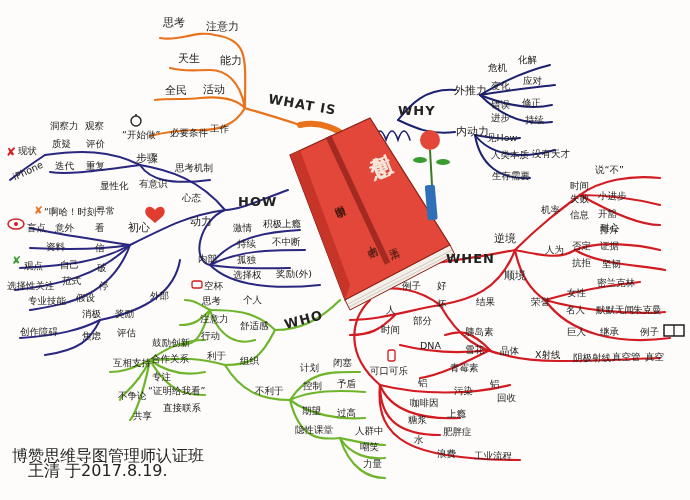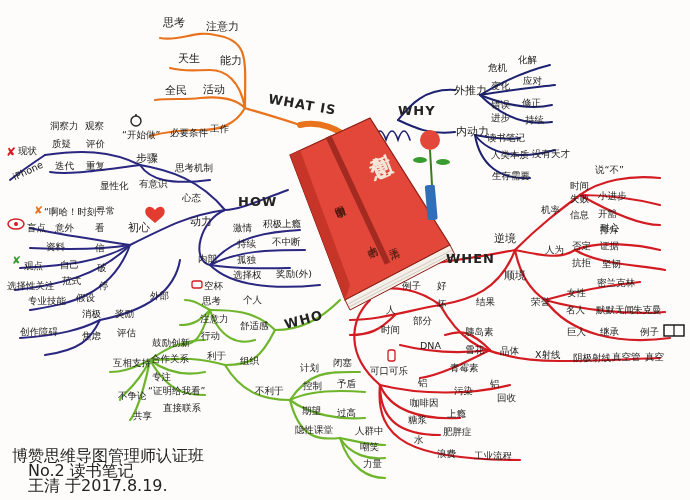--- a/index.html
+++ b/index.html
@@ -191,21 +191,21 @@
 <div class="lbl" style="left:454px;top:85px;">外推力</div>
 <div class="lbl sm" style="left:488px;top:62px;">危机</div>
 <div class="lbl sm" style="left:518px;top:54px;">化解</div>
 <div class="lbl sm" style="left:491px;top:80px;">变化</div>
 <div class="lbl sm" style="left:523px;top:75px;">应对</div>
 <div class="lbl sm" style="left:491px;top:99px;">错误</div>
 <div class="lbl sm" style="left:522px;top:97px;">修正</div>
 <div class="lbl sm" style="left:491px;top:112px;">进步</div>
 <div class="lbl sm" style="left:525px;top:114px;">持续</div>
 <div class="lbl" style="left:456px;top:126px;">内动力</div>
-<div class="lbl sm" style="left:487px;top:132px;">读书笔记</div>
+<div class="lbl sm" style="left:487px;top:132px;">见How</div>
 <div class="lbl sm" style="left:491px;top:149px;">人类本质</div>
 <div class="lbl sm" style="left:532px;top:148px;">没有天才</div>
 <div class="lbl sm" style="left:492px;top:170px;">生存需要</div>
 
 <div class="lbl" style="left:136px;top:153px;">步骤</div>
 <div class="lbl sm" style="left:50px;top:120px;">洞察力</div>
 <div class="lbl sm" style="left:85px;top:120px;">观察</div>
 <div class="lbl sm" style="left:52px;top:138px;">质疑</div>
 <div class="lbl sm" style="left:86px;top:138px;">评价</div>
 <div class="lbl sm" style="left:55px;top:160px;">迭代</div>
@@ -325,15 +325,14 @@
 <div class="lbl sm" style="left:410px;top:397px;">咖啡因</div>
 <div class="lbl sm" style="left:447px;top:408px;">上瘾</div>
 <div class="lbl sm" style="left:408px;top:414px;">糖浆</div>
 <div class="lbl sm" style="left:443px;top:426px;">肥胖症</div>
 <div class="lbl sm" style="left:414px;top:434px;">水</div>
 <div class="lbl sm" style="left:437px;top:448px;">浪费</div>
 <div class="lbl sm" style="left:474px;top:450px;">工业流程</div>
 
 <div class="footer">
   <div>博赞思维导图管理师认证班</div>
-  <div style="padding-left:16px;">No.2  读书笔记</div>
   <div style="padding-left:16px;">王清  于2017.8.19.</div>
 </div>
 
 </body></html>

